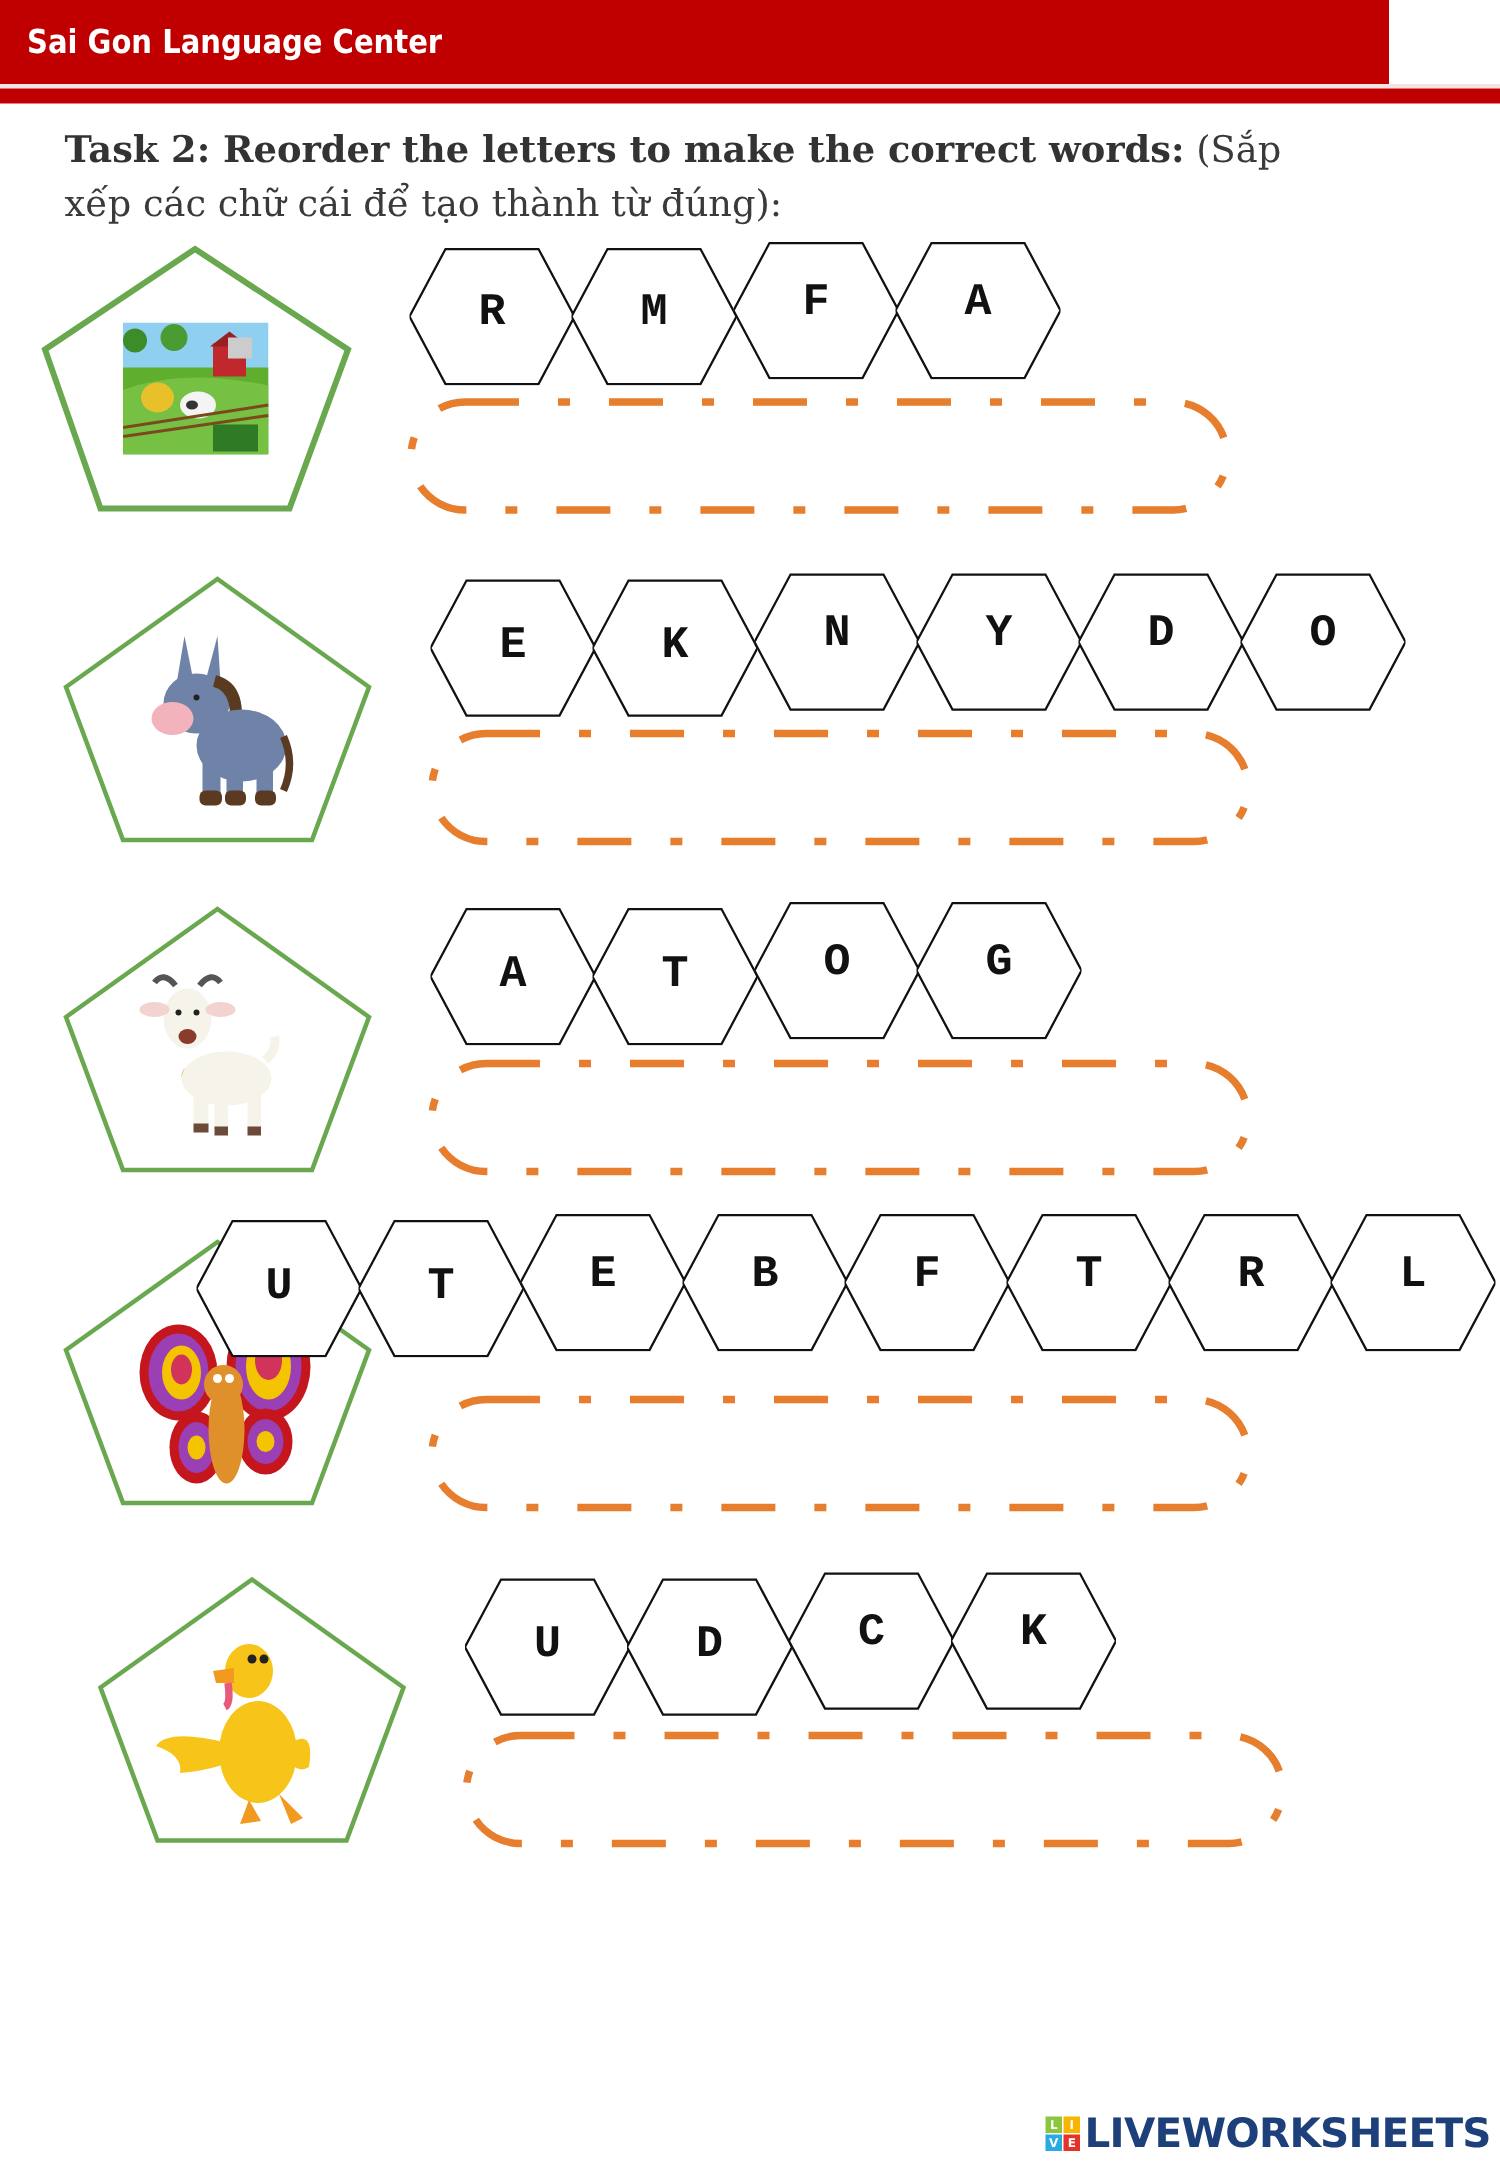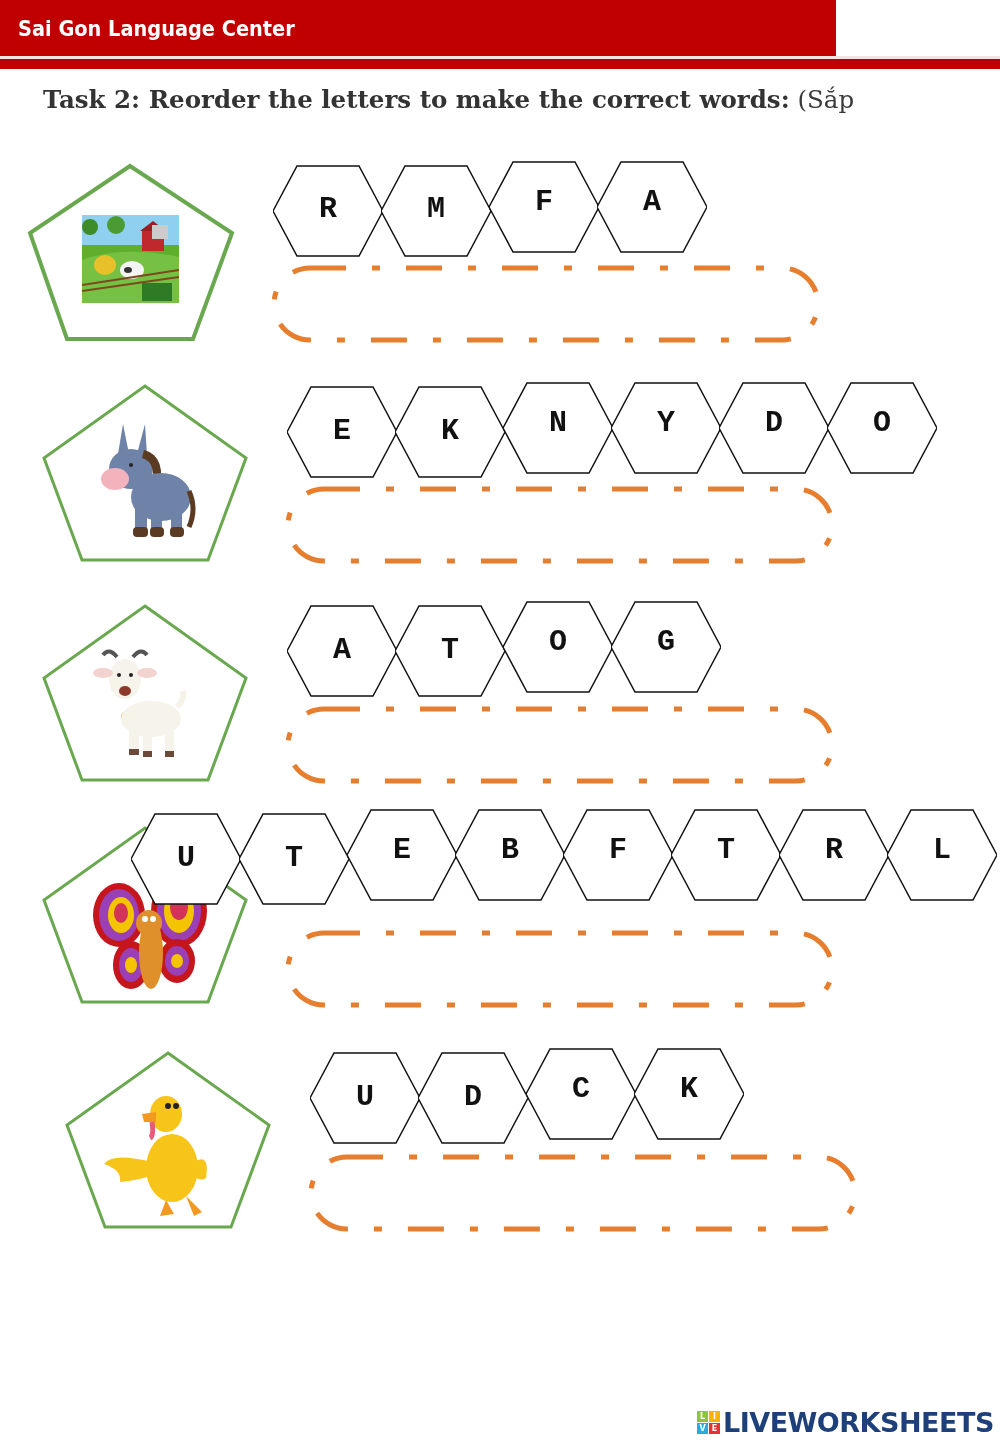--- a/index.html
+++ b/index.html
@@ -1,17 +1,17 @@
 <!DOCTYPE html>
 <html><head>
 <meta charset="utf-8">
 <style>
   html, body { margin:0; padding:0; background:#ffffff; }
   body { width:1000px; height:1443px; position:relative; overflow:hidden; font-family:"DejaVu Serif", serif; }
-  .header { position:absolute; left:0; top:0; width:836px; height:56px; background:#c00000; }
+  .header { position:absolute; left:0; top:0; width:926px; height:56px; background:#c00000; }
   .header-line { position:absolute; left:0; top:56px; width:1000px; height:3px; background:#f3e3e3; }
   .header-band { position:absolute; left:0; top:59px; width:1000px; height:10px; background:#c00000; }
   .header-title { position:absolute; left:18px; top:16px; color:#ffffff; font-family:"DejaVu Sans", sans-serif; font-weight:bold; font-size:22px; letter-spacing:0px; transform:scaleX(0.88); transform-origin:left center; }
   .task { position:absolute; left:43px; top:82px; width:930px; font-size:24.5px; line-height:36px; color:#3a3a3a; font-family:"DejaVu Serif", serif; }
   .task b { font-weight:bold; color:#333; }
   .task .vi { font-weight:normal; color:#3a3a3a; }
   .pentagon { position:absolute; }
   .pentagon svg { position:absolute; left:0; top:0; }
   .pic { position:absolute; }
   .hexrow { position:absolute; }
@@ -30,20 +30,21 @@
 
 <div class="header">
   <div class="header-title">Sai Gon Language Center</div>
 </div>
 <div class="header-line"></div>
 <div class="header-band"></div>
 
 <div class="task">
   <b>Task 2: Reorder the letters to make the correct words:</b>
   <span class="vi">(Sắp</span><br>
+  <span class="vi">xếp các chữ cái để tạo thành từ đúng):</span>
 </div>
 
 <div class="pentagon" style="left:27px;top:163px;width:208px;height:180px;">
   <svg width="208" height="180" viewBox="0 0 208 180">
       <polygon points="103,3 205,70 166,176 40,176 3,70" fill="#fff" stroke="#6aa84f" stroke-width="4"></polygon>
     </svg>
   <div class="pic" style="left:55px;top:52px;width:97px;height:88px;">
     <svg width="97" height="88" viewBox="0 0 97 88">
       <rect width="97" height="88" fill="#8fd0f0"></rect>
       <rect y="30" width="97" height="58" fill="#5fae2e"></rect>

